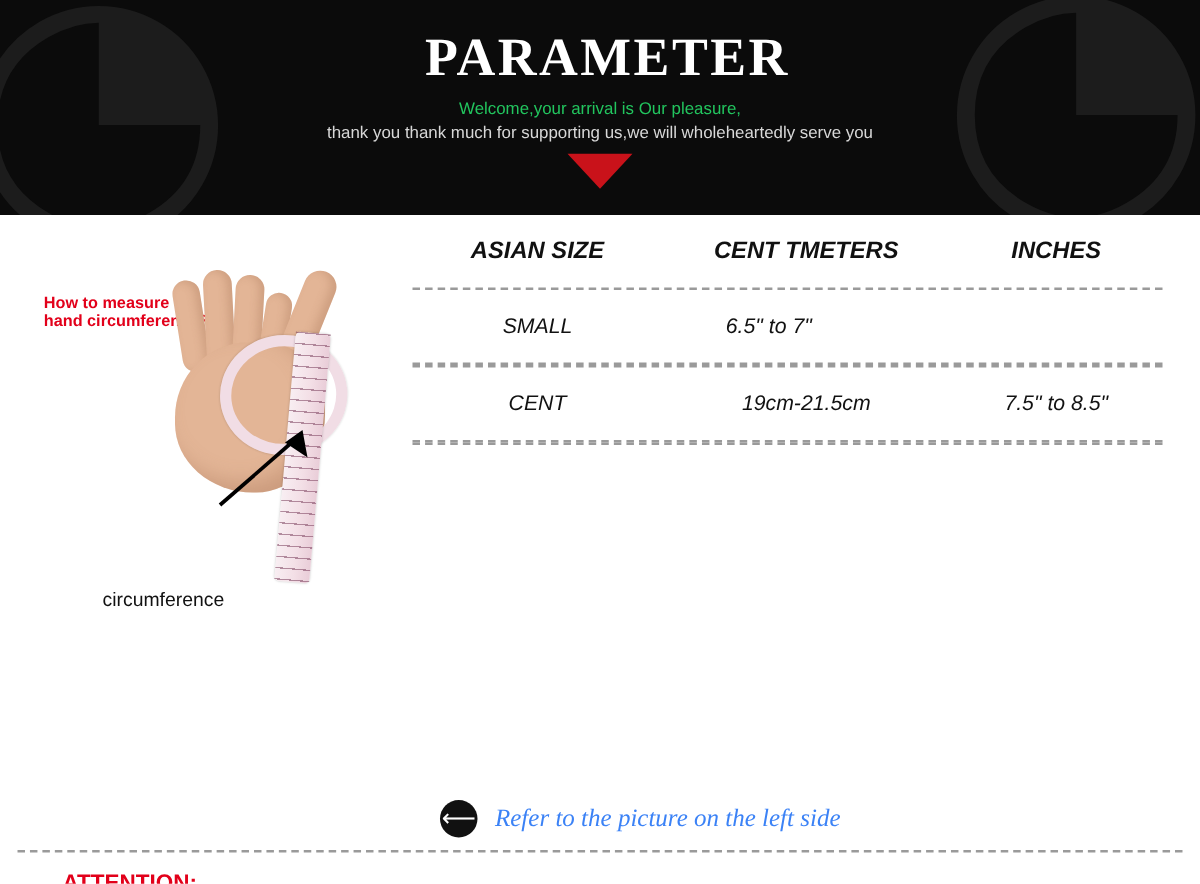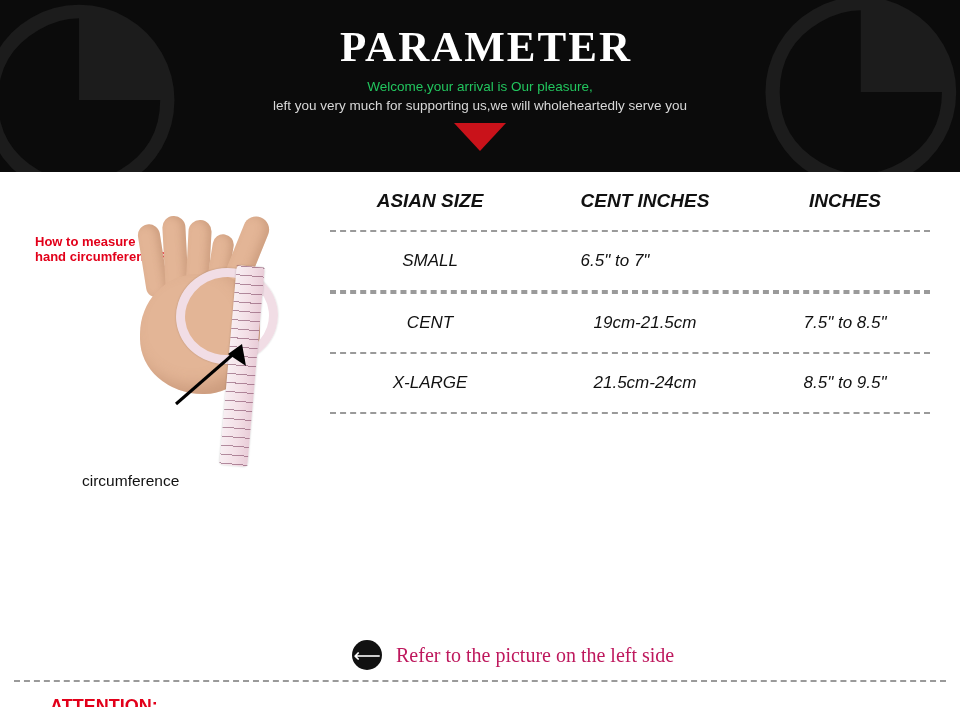--- a/index.html
+++ b/index.html
@@ -235,21 +235,22 @@
     display: flex;
     align-items: center;
     justify-content: center;
     font-size: 19px;
     line-height: 1;
     margin-right: 14px;
   }
   .refer-text {
     font-family: "Liberation Serif", serif;
     font-size: 20px;
-    color: #be185d;
+    color: #3b82f6;
+    font-style: italic;
   }
 
   .full-dash {
     position: absolute;
     left: 14px;
     top: 508px;
     width: 932px;
     height: 0;
     border-top: 2px dashed #9a9a9a;
   }
@@ -271,21 +272,21 @@
 </style>
 </head>
 <body>
 
 <div class="header">
   <div class="wm wm-left">◔</div>
   <div class="wm wm-right">◔</div>
   <div class="header-inner">
     <h1 class="title">PARAMETER</h1>
     <div class="sub1">Welcome,your arrival is Our pleasure,</div>
-    <div class="sub2">left you very much for supporting us,we will wholeheartedly serve you</div>
+    <div class="sub2">thank you thank much for supporting us,we will wholeheartedly serve you</div>
     <div class="chevron"></div>
   </div>
 </div>
 
 <div class="content">
 
   <div class="measure-block">
     <div class="measure-q">
       <div>How to measure the</div>
       <div>hand circumference?</div>
@@ -310,21 +311,21 @@
       </svg>
     </div>
 
     <div class="circ-label">circumference</div>
   </div>
 
   <div class="table">
 
     <div class="row head">
       <div class="c c1">ASIAN SIZE</div>
-      <div class="c c2">CENT INCHES</div>
+      <div class="c c2">CENT TMETERS</div>
       <div class="c c3">INCHES</div>
     </div>
 
     <div class="dash"></div>
 
     <div class="row body-row">
       <div class="c c1">SMALL</div>
       <div class="c c3">6.5" to 7"</div>
     </div>
 
@@ -334,25 +335,20 @@
     <div class="dash"></div>
 
     <div class="row body-row">
       <div class="c c1">CENT</div>
       <div class="c c2">19cm-21.5cm</div>
       <div class="c c3">7.5" to 8.5"</div>
     </div>
 
     <div class="dash"></div>
 
-    <div class="row body-row">
-      <div class="c c1">X-LARGE</div>
-      <div class="c c2">21.5cm-24cm</div>
-      <div class="c c3">8.5" to 9.5"</div>
-    </div>
 
     <div class="dash"></div>
   </div>
 
   <div class="refer">
     <div class="refer-icon">⟵</div>
     <div class="refer-text">Refer to the picture on the left side</div>
   </div>
 
   <div class="full-dash"></div>

